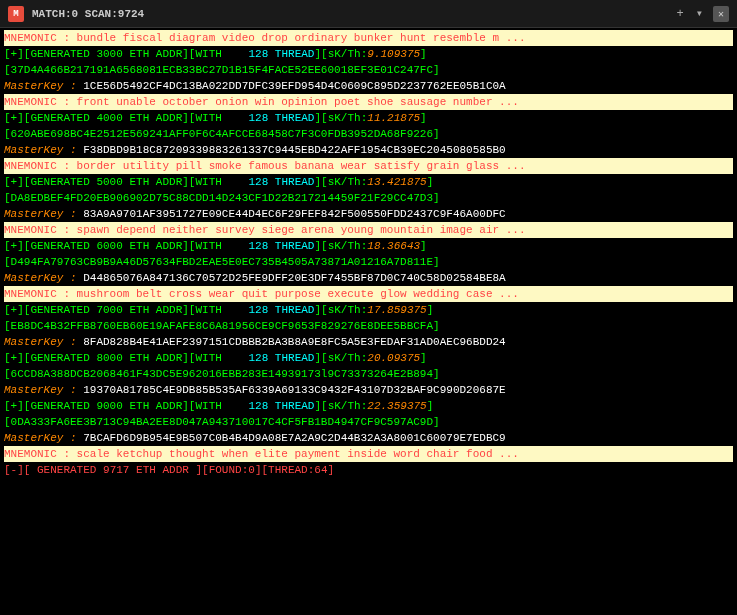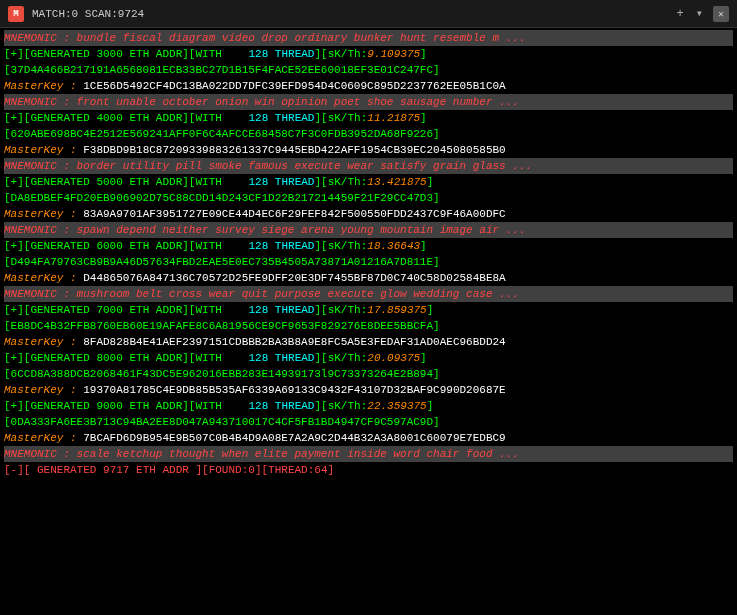--- a/index.html
+++ b/index.html
@@ -30,20 +30,21 @@
       align-items: center;
       justify-content: center;
       font-size: 9px;
       color: #fff;
       font-weight: bold;
     }
     .title-bar-text {
       color: #ccc;
       font-size: 11px;
       flex: 1;
+      font-weight: bold;
     }
     .title-bar-close {
       width: 16px;
       height: 16px;
       background: #555;
       border-radius: 2px;
       display: flex;
       align-items: center;
       justify-content: center;
       cursor: pointer;
@@ -62,22 +63,21 @@
       height: calc(615px - 28px);
       overflow: hidden;
     }
     .line {
       line-height: 16px;
       white-space: pre;
       word-break: break-all;
     }
     .mnemonic {
       color: #ff4444;
-      background: #404040;
-      font-style: italic;
+      background: #fef9c3;
     }
     span.red { color: #ff4444; }
     span.green { color: #00ff00; }
     span.cyan { color: #00ffff; margin-left: 20px; }
     span.orange { color: #ff8800; font-style: italic; }
     span.white { color: #ffffff; }
   </style>
 </head>
 <body>
 
@@ -94,21 +94,21 @@
   <div class="line mnemonic"><span class="red">MNEMONIC : bundle fiscal diagram video drop ordinary bunker hunt resemble m ...</span></div>
   <div class="line"><span class="green">[+][GENERATED </span><span class="green">3000</span><span class="green"> ETH ADDR][WITH </span><span class="cyan">128 THREAD</span><span class="green">][sK/Th:</span><span class="orange">9.109375</span><span class="green">]</span></div>
   <div class="line"><span class="green">[37D4A466B217191A6568081ECB33BC27D1B15F4FACE52EE60018EF3E01C247FC]</span></div>
   <div class="line"><span class="orange">MasterKey : </span><span class="white">1CE56D5492CF4DC13BA022DD7DFC39EFD954D4C0609C895D2237762EE05B1C0A</span></div>
 
   <div class="line mnemonic"><span class="red">MNEMONIC : front unable october onion win opinion poet shoe sausage number ...</span></div>
   <div class="line"><span class="green">[+][GENERATED </span><span class="green">4000</span><span class="green"> ETH ADDR][WITH </span><span class="cyan">128 THREAD</span><span class="green">][sK/Th:</span><span class="orange">11.21875</span><span class="green">]</span></div>
   <div class="line"><span class="green">[620ABE698BC4E2512E569241AFF0F6C4AFCCE68458C7F3C0FDB3952DA68F9226]</span></div>
   <div class="line"><span class="orange">MasterKey : </span><span class="white">F38DBD9B18C87209339883261337C9445EBD422AFF1954CB39EC2045080585B0</span></div>
 
-  <div class="line mnemonic"><span class="red">MNEMONIC : border utility pill smoke famous execute wear satisfy grain glass ...</span></div>
+  <div class="line mnemonic"><span class="red">MNEMONIC : border utility pill smoke famous banana wear satisfy grain glass ...</span></div>
   <div class="line"><span class="green">[+][GENERATED </span><span class="green">5000</span><span class="green"> ETH ADDR][WITH </span><span class="cyan">128 THREAD</span><span class="green">][sK/Th:</span><span class="orange">13.421875</span><span class="green">]</span></div>
   <div class="line"><span class="green">[DA8EDBEF4FD20EB906902D75C88CDD14D243CF1D22B217214459F21F29CC47D3]</span></div>
   <div class="line"><span class="orange">MasterKey : </span><span class="white">83A9A9701AF3951727E09CE44D4EC6F29FEF842F500550FDD2437C9F46A00DFC</span></div>
 
   <div class="line mnemonic"><span class="red">MNEMONIC : spawn depend neither survey siege arena young mountain image air ...</span></div>
   <div class="line"><span class="green">[+][GENERATED </span><span class="green">6000</span><span class="green"> ETH ADDR][WITH </span><span class="cyan">128 THREAD</span><span class="green">][sK/Th:</span><span class="orange">18.36643</span><span class="green">]</span></div>
   <div class="line"><span class="green">[D494FA79763CB9B9A46D57634FBD2EAE5E0EC735B4505A73871A01216A7D811E]</span></div>
   <div class="line"><span class="orange">MasterKey : </span><span class="white">D44865076A847136C70572D25FE9DFF20E3DF7455BF87D0C740C58D02584BE8A</span></div>
 
   <div class="line mnemonic"><span class="red">MNEMONIC : mushroom belt cross wear quit purpose execute glow wedding case ...</span></div>

